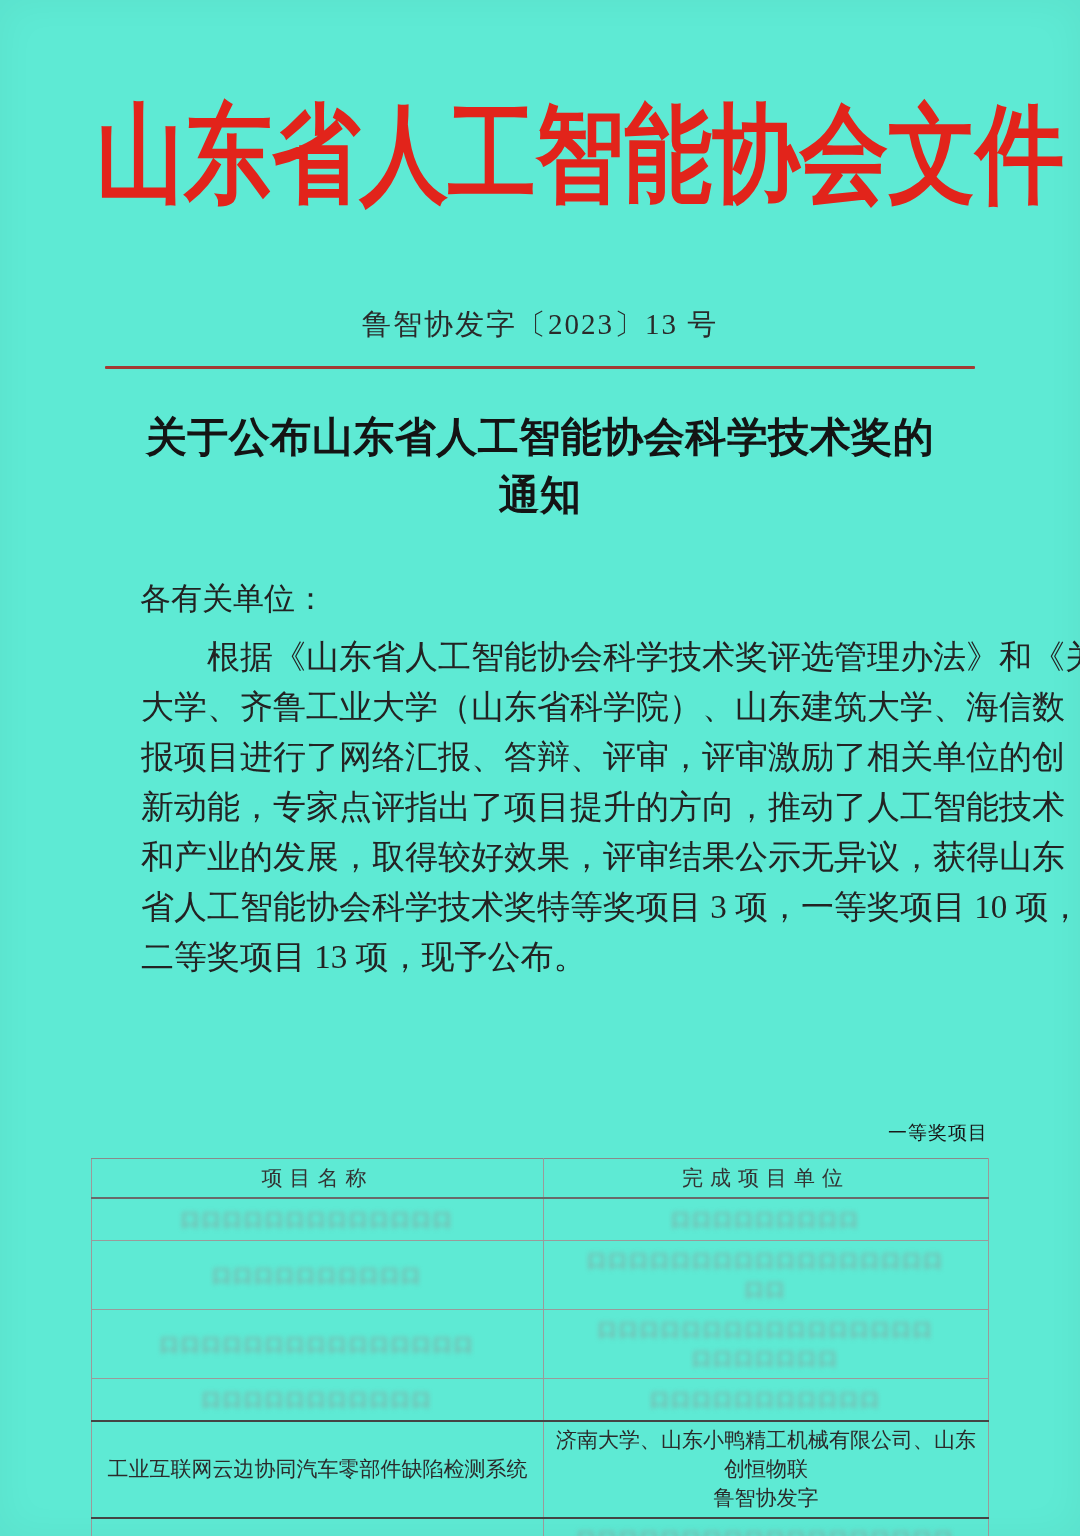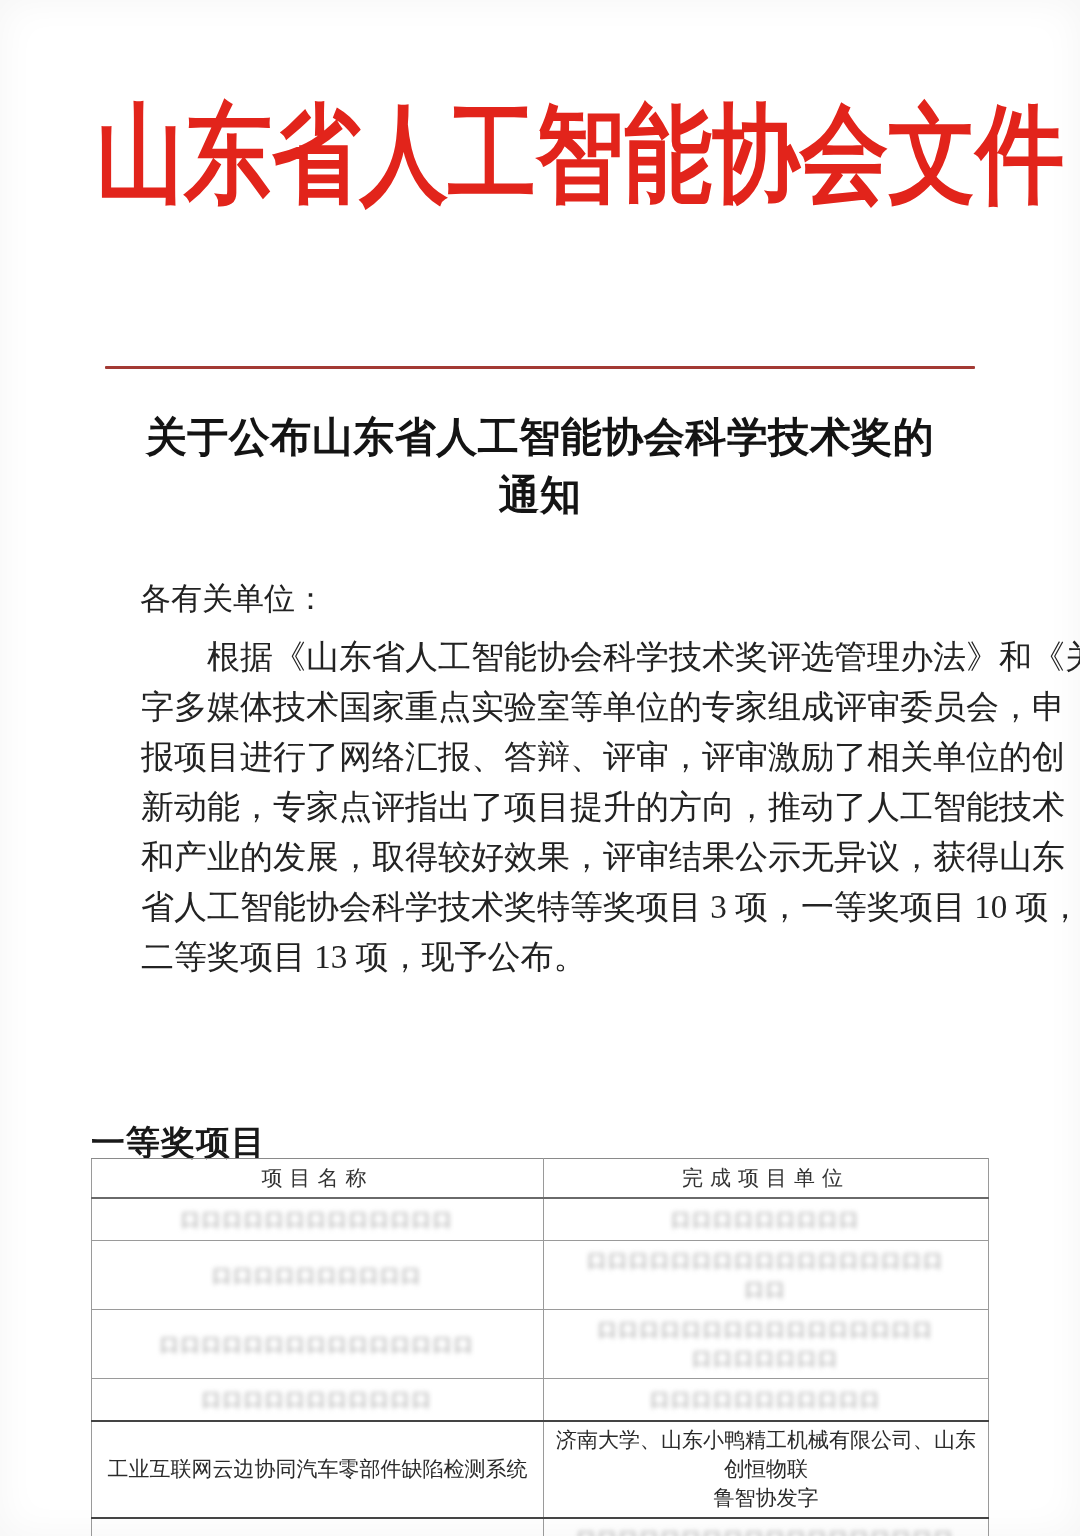--- a/index.html
+++ b/index.html
@@ -1,20 +1,20 @@
 <!DOCTYPE html>
 <html><head>
 <meta charset="utf-8">
 <style>
   html,body{margin:0;padding:0;background:#ededed;}
   .page{
     position:relative;
     width:1080px;height:1536px;
     margin:0 auto;
-    background:#ffffff;
+    background:#5eead4;
     overflow:hidden;
     font-family:"Liberation Serif","DejaVu Serif",serif;
     color:#1d1d1d;
     box-shadow:inset 0 0 40px rgba(0,0,0,0.045);
   }
   .banner{
     position:absolute;top:102px;left:96px;width:888px;
     font-size:88px;font-weight:bold;line-height:1;
     text-align:justify;text-align-last:justify;
     transform:scaleY(1.22);transform-origin:top center;
@@ -43,21 +43,21 @@
     font-size:33px;line-height:50px;color:#232323;
   }
   .para-line{
     text-align:justify;text-align-last:justify;
     white-space:nowrap;
   }
   .para-line.indent{text-indent:66px;}
   .para-line.last{text-align-last:left;white-space:normal;}
   .table-title{
     position:absolute;top:1120px;left:91px;width:897px;
-    font-size:34px;font-weight:bold;text-align:left;
+    font-size:19px;font-weight:normal;text-align:right;
     font-family:"Liberation Sans","DejaVu Sans",sans-serif;
     color:#191919;letter-spacing:1px;
   }
   table.award-table{
     position:absolute;top:1158px;left:91px;width:897px;
     border-collapse:collapse;table-layout:fixed;
     font-size:20px;color:#3a3a3a;
   }
   table.award-table th,
   table.award-table td{
@@ -86,33 +86,34 @@
   }
   .cell-line{line-height:29px;}
 </style>
 </head>
 <body>
 
 <div class="page">
 
   <div class="banner" style="color: rgb(226, 36, 27);">山东省人工智能协会文件</div>
 
+  <div class="doc-number">鲁智协发字〔2023〕13 号</div>
 
   <div class="red-rule" style="background: rgb(163, 58, 52);"></div>
 
   <div class="notice-title">
     <div>关于公布山东省人工智能协会科学技术奖的</div>
     <div>通知</div>
   </div>
 
   <div class="salutation">各有关单位：</div>
 
   <div class="paragraph" id="paragraph">
       <div class="para-line indent">根据《山东省人工智能协会科学技术奖评选管理办法》和《关</div>
-      <div class="para-line">字多媒体技术国家重点实验室等单位的专家组成评审委员会，申</div>
+      <div class="para-line">大学、齐鲁工业大学（山东省科学院）、山东建筑大学、海信数</div>
       <div class="para-line">报项目进行了网络汇报、答辩、评审，评审激励了相关单位的创</div>
       <div class="para-line">新动能，专家点评指出了项目提升的方向，推动了人工智能技术</div>
       <div class="para-line">和产业的发展，取得较好效果，评审结果公示无异议，获得山东</div>
       <div class="para-line">省人工智能协会科学技术奖特等奖项目 3 项，一等奖项目 10 项，</div>
       <div class="para-line last">二等奖项目 13 项，现予公布。</div>
     </div>
 
   <div class="table-title">一等奖项目</div>
 
   <table class="award-table">

